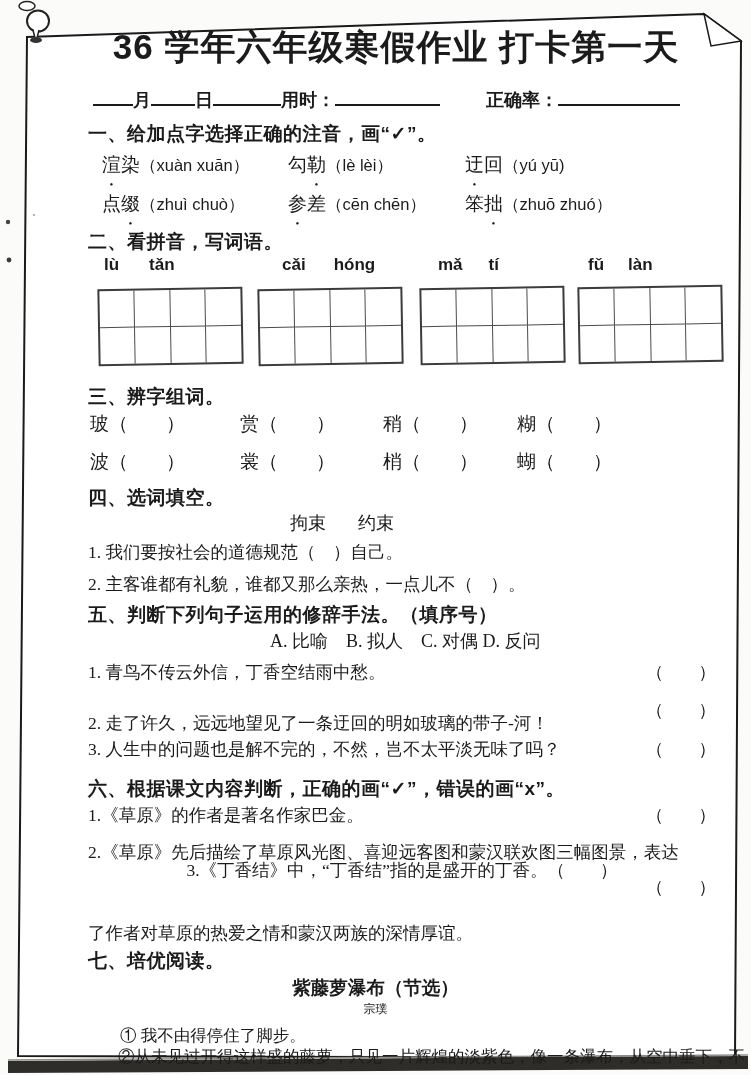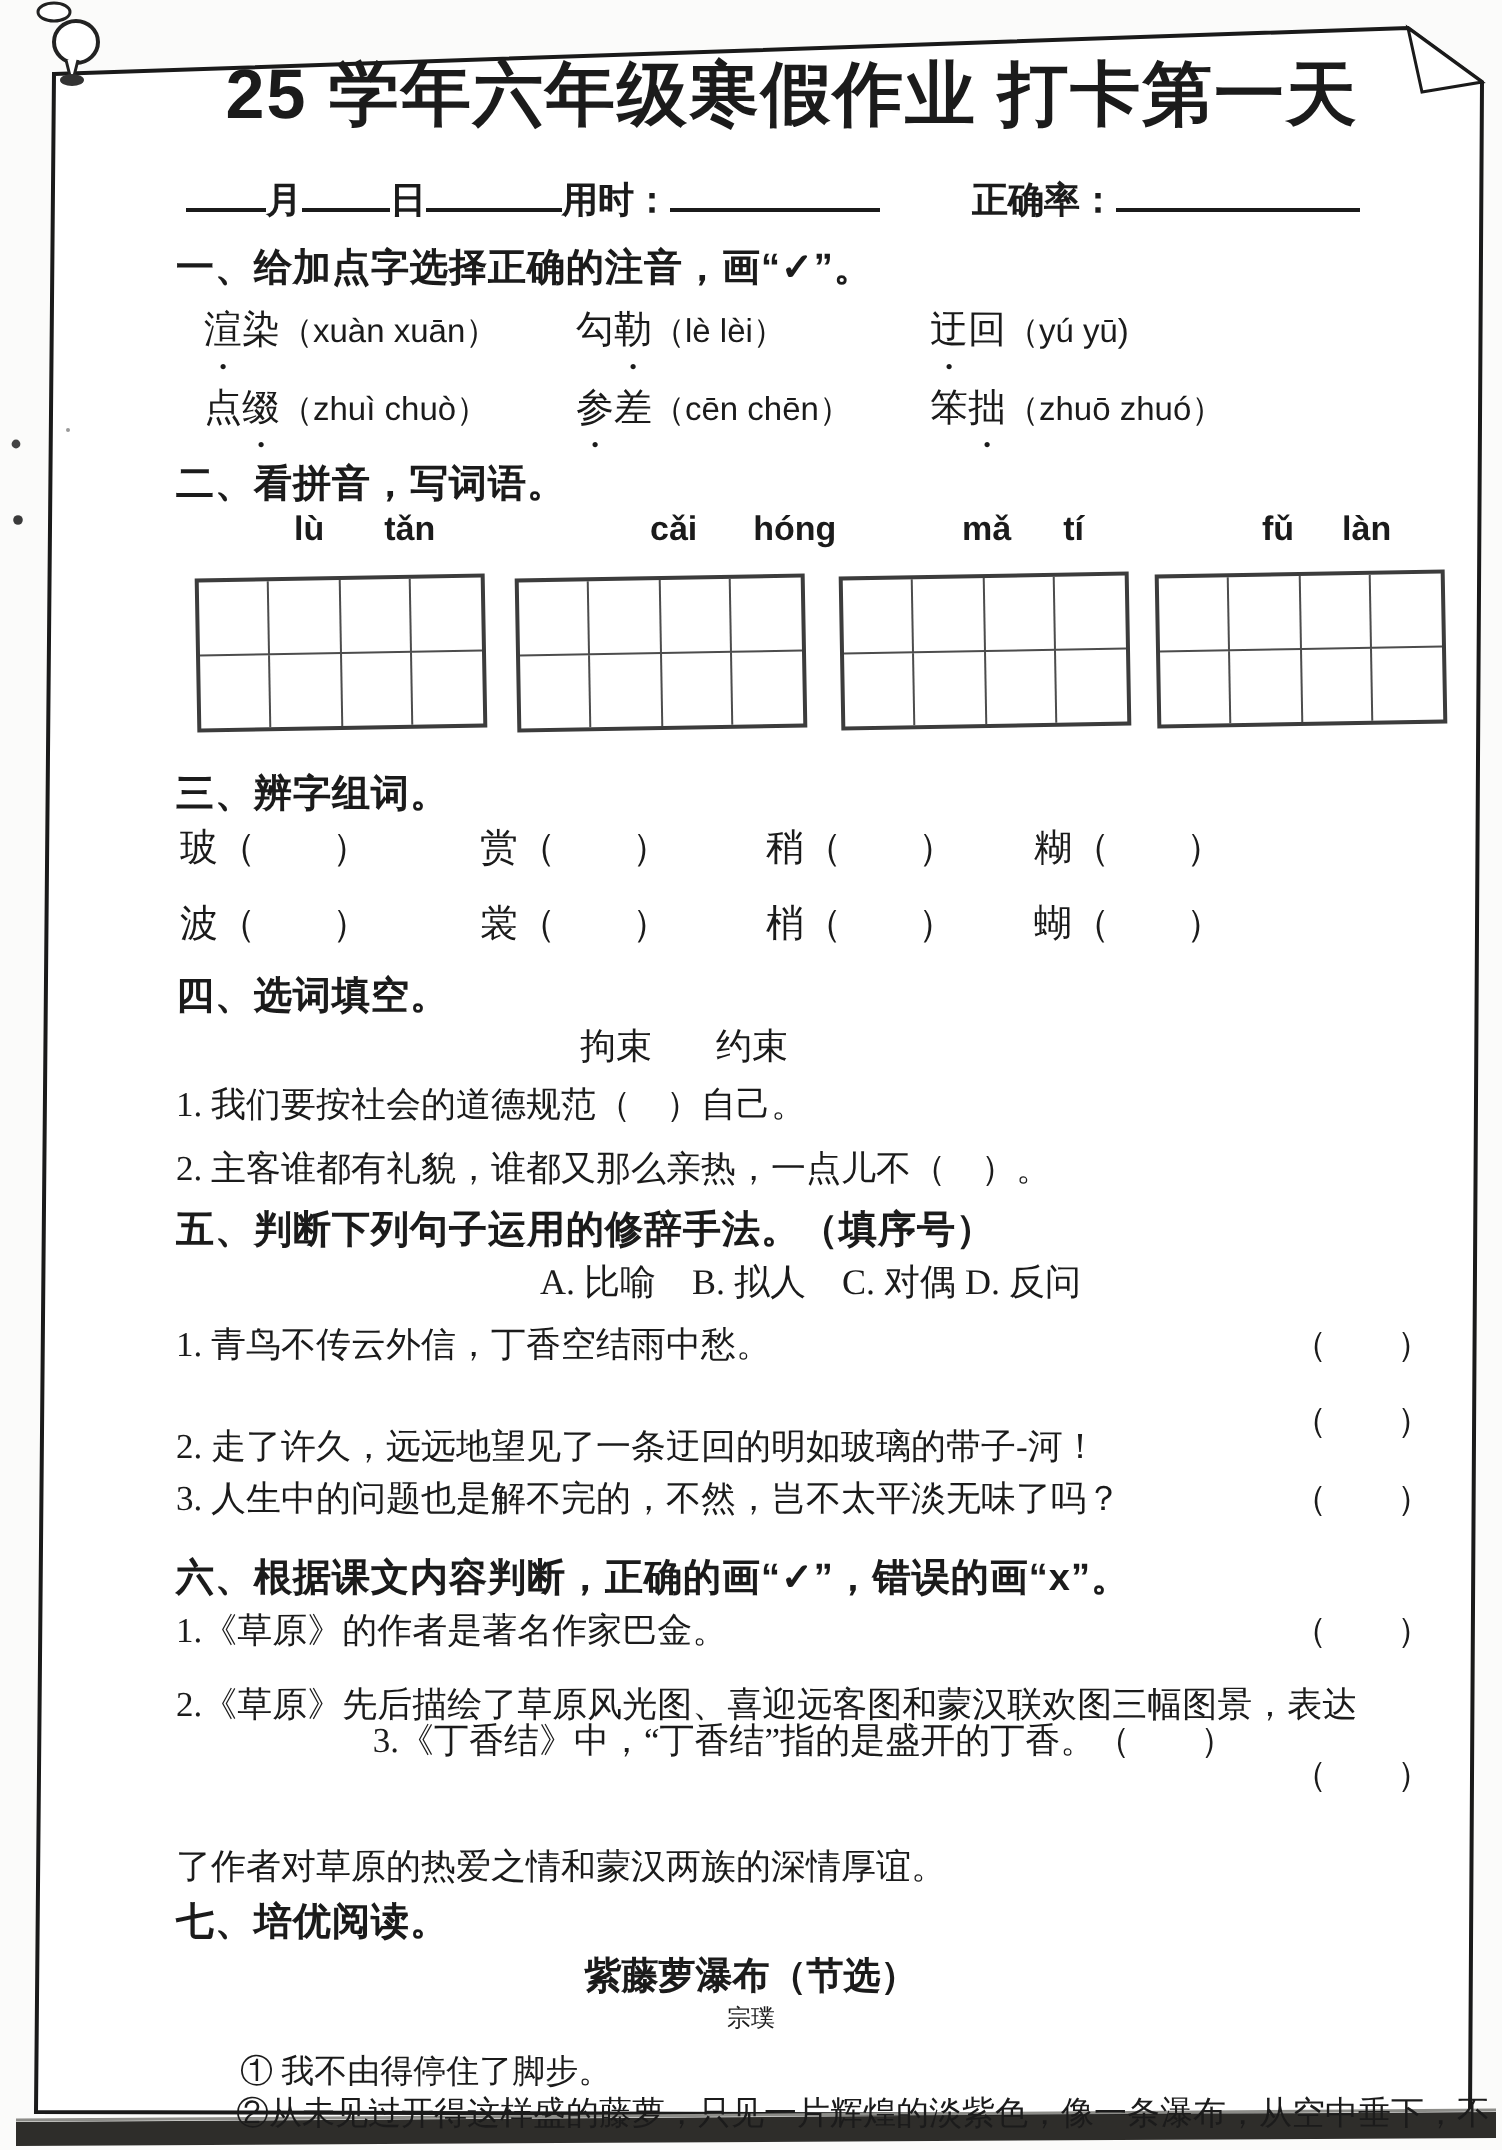--- a/index.html
+++ b/index.html
@@ -18,21 +18,21 @@
     white-space:nowrap;
   }
   .meta{left:93px;top:86px;font-size:18px;font-weight:bold;white-space:nowrap;font-family:"Liberation Sans", sans-serif;}
   .uline{display:inline-block;border-bottom:2px solid #1b1b1b;height:1em;vertical-align:baseline;}
   .w40{width:40px}.w44{width:44px}.w68{width:68px}.w105{width:105px}.w120{width:122px}
   .gap48{margin-left:46px;}
   .zy-item{white-space:nowrap;font-size:19px;}
   .zy-item .pinyin{font-family:"Liberation Sans", sans-serif;font-size:16.5px;}
   .dotted{position:relative;display:inline-block;}
   .dotted::after{content:"\2022";position:absolute;left:50%;transform:translateX(-50%);bottom:-11px;font-size:11px;line-height:10px;}
-  .pinyin-syls{position:absolute;display:flex;font-family:"Liberation Sans", sans-serif;font-size:17px;font-weight:bold;z-index:2;margin-left:43px;}
+  .pinyin-syls{position:absolute;display:flex;font-family:"Liberation Sans", sans-serif;font-size:17px;font-weight:bold;z-index:2;}
   .tian-grid{
     position:absolute;width:141px;height:73px;z-index:2;
     display:grid;grid-template-columns:repeat(4,1fr);grid-template-rows:repeat(2,1fr);
     border:2px solid #3c3c3c;background:#fff;transform:rotate(-1deg);
   }
   .tian-grid .cell{border-right:1px solid #4c4c4c;border-bottom:1px solid #4c4c4c;}
   .tian-grid .cell:nth-child(4n){border-right:none;}
   .tian-grid .cell:nth-child(n+5){border-bottom:none;}
   .zuci{white-space:nowrap;font-size:19px;}
   .opts{font-size:18px;white-space:nowrap;}
@@ -55,21 +55,21 @@
   </g>
   <g>
     <circle cx="8" cy="222" r="2.2" fill="#444"></circle>
     <circle cx="9" cy="260" r="2.4" fill="#3a3a3a"></circle>
     <circle cx="34" cy="215" r="1" fill="#9a9a9a"></circle>
   </g>
   <polygon points="8,1061 748,1056 748,1069 8,1073" fill="#2e2d2a"></polygon>
   <line x1="8" y1="1060" x2="748" y2="1055" stroke="#8c8c88" stroke-width="1.5"></line>
 </svg>
 
-<div class="abs title">25 学年六年级寒假作业 打卡第一天</div>
+<div class="abs title">36 学年六年级寒假作业 打卡第一天</div>
 
 <div class="abs meta">
   <span class="uline w40"></span><span>月</span><span class="uline w44"></span><span>日</span><span class="uline w68"></span><span>用时：</span><span class="uline w105"></span><span class="gap48">正确率：</span><span class="uline w120"></span>
 </div>
 
 <div class="abs hd" style="left:88px;top:121px;">一、给加点字选择正确的注音，画“✓”。</div>
 <div class="abs zy-item" style="left:102px;top:152px;"><span></span><span class="dotted">渲</span><span>染</span><span class="pinyin">（xuàn xuān）</span></div>
 <div class="abs zy-item" style="left:288px;top:152px;"><span>勾</span><span class="dotted">勒</span><span></span><span class="pinyin">（lè lèi）</span></div>
 <div class="abs zy-item" style="left:465px;top:152px;"><span></span><span class="dotted">迂</span><span>回</span><span class="pinyin">（yú yū)</span></div>
 <div class="abs zy-item" style="left:102px;top:191px;"><span>点</span><span class="dotted">缀</span><span></span><span class="pinyin">（zhuì chuò）</span></div>

